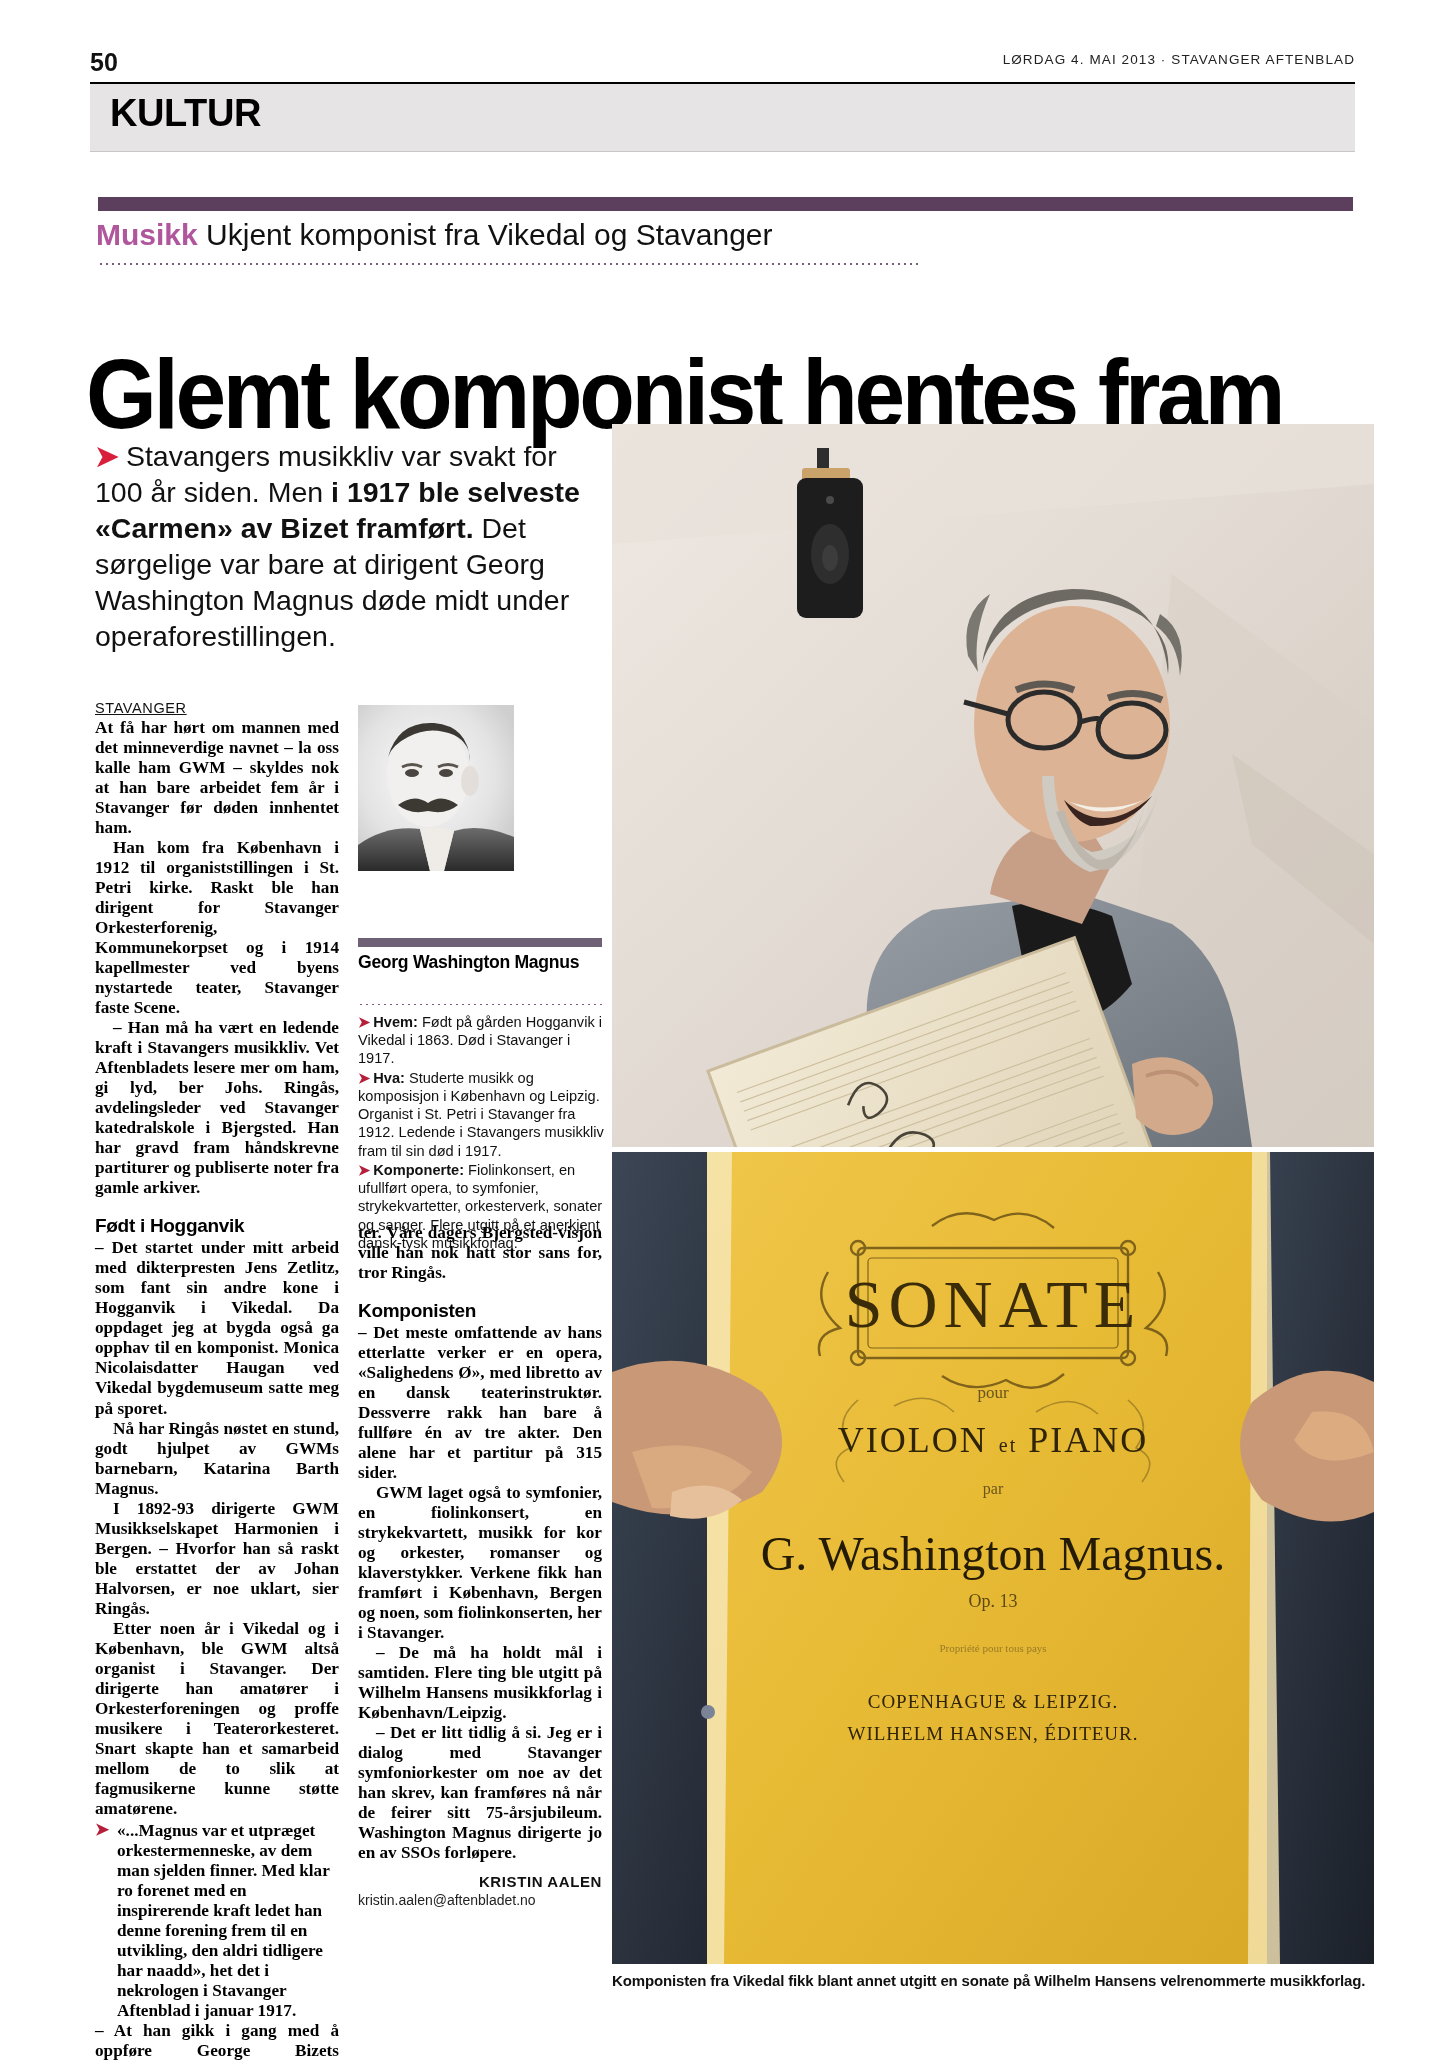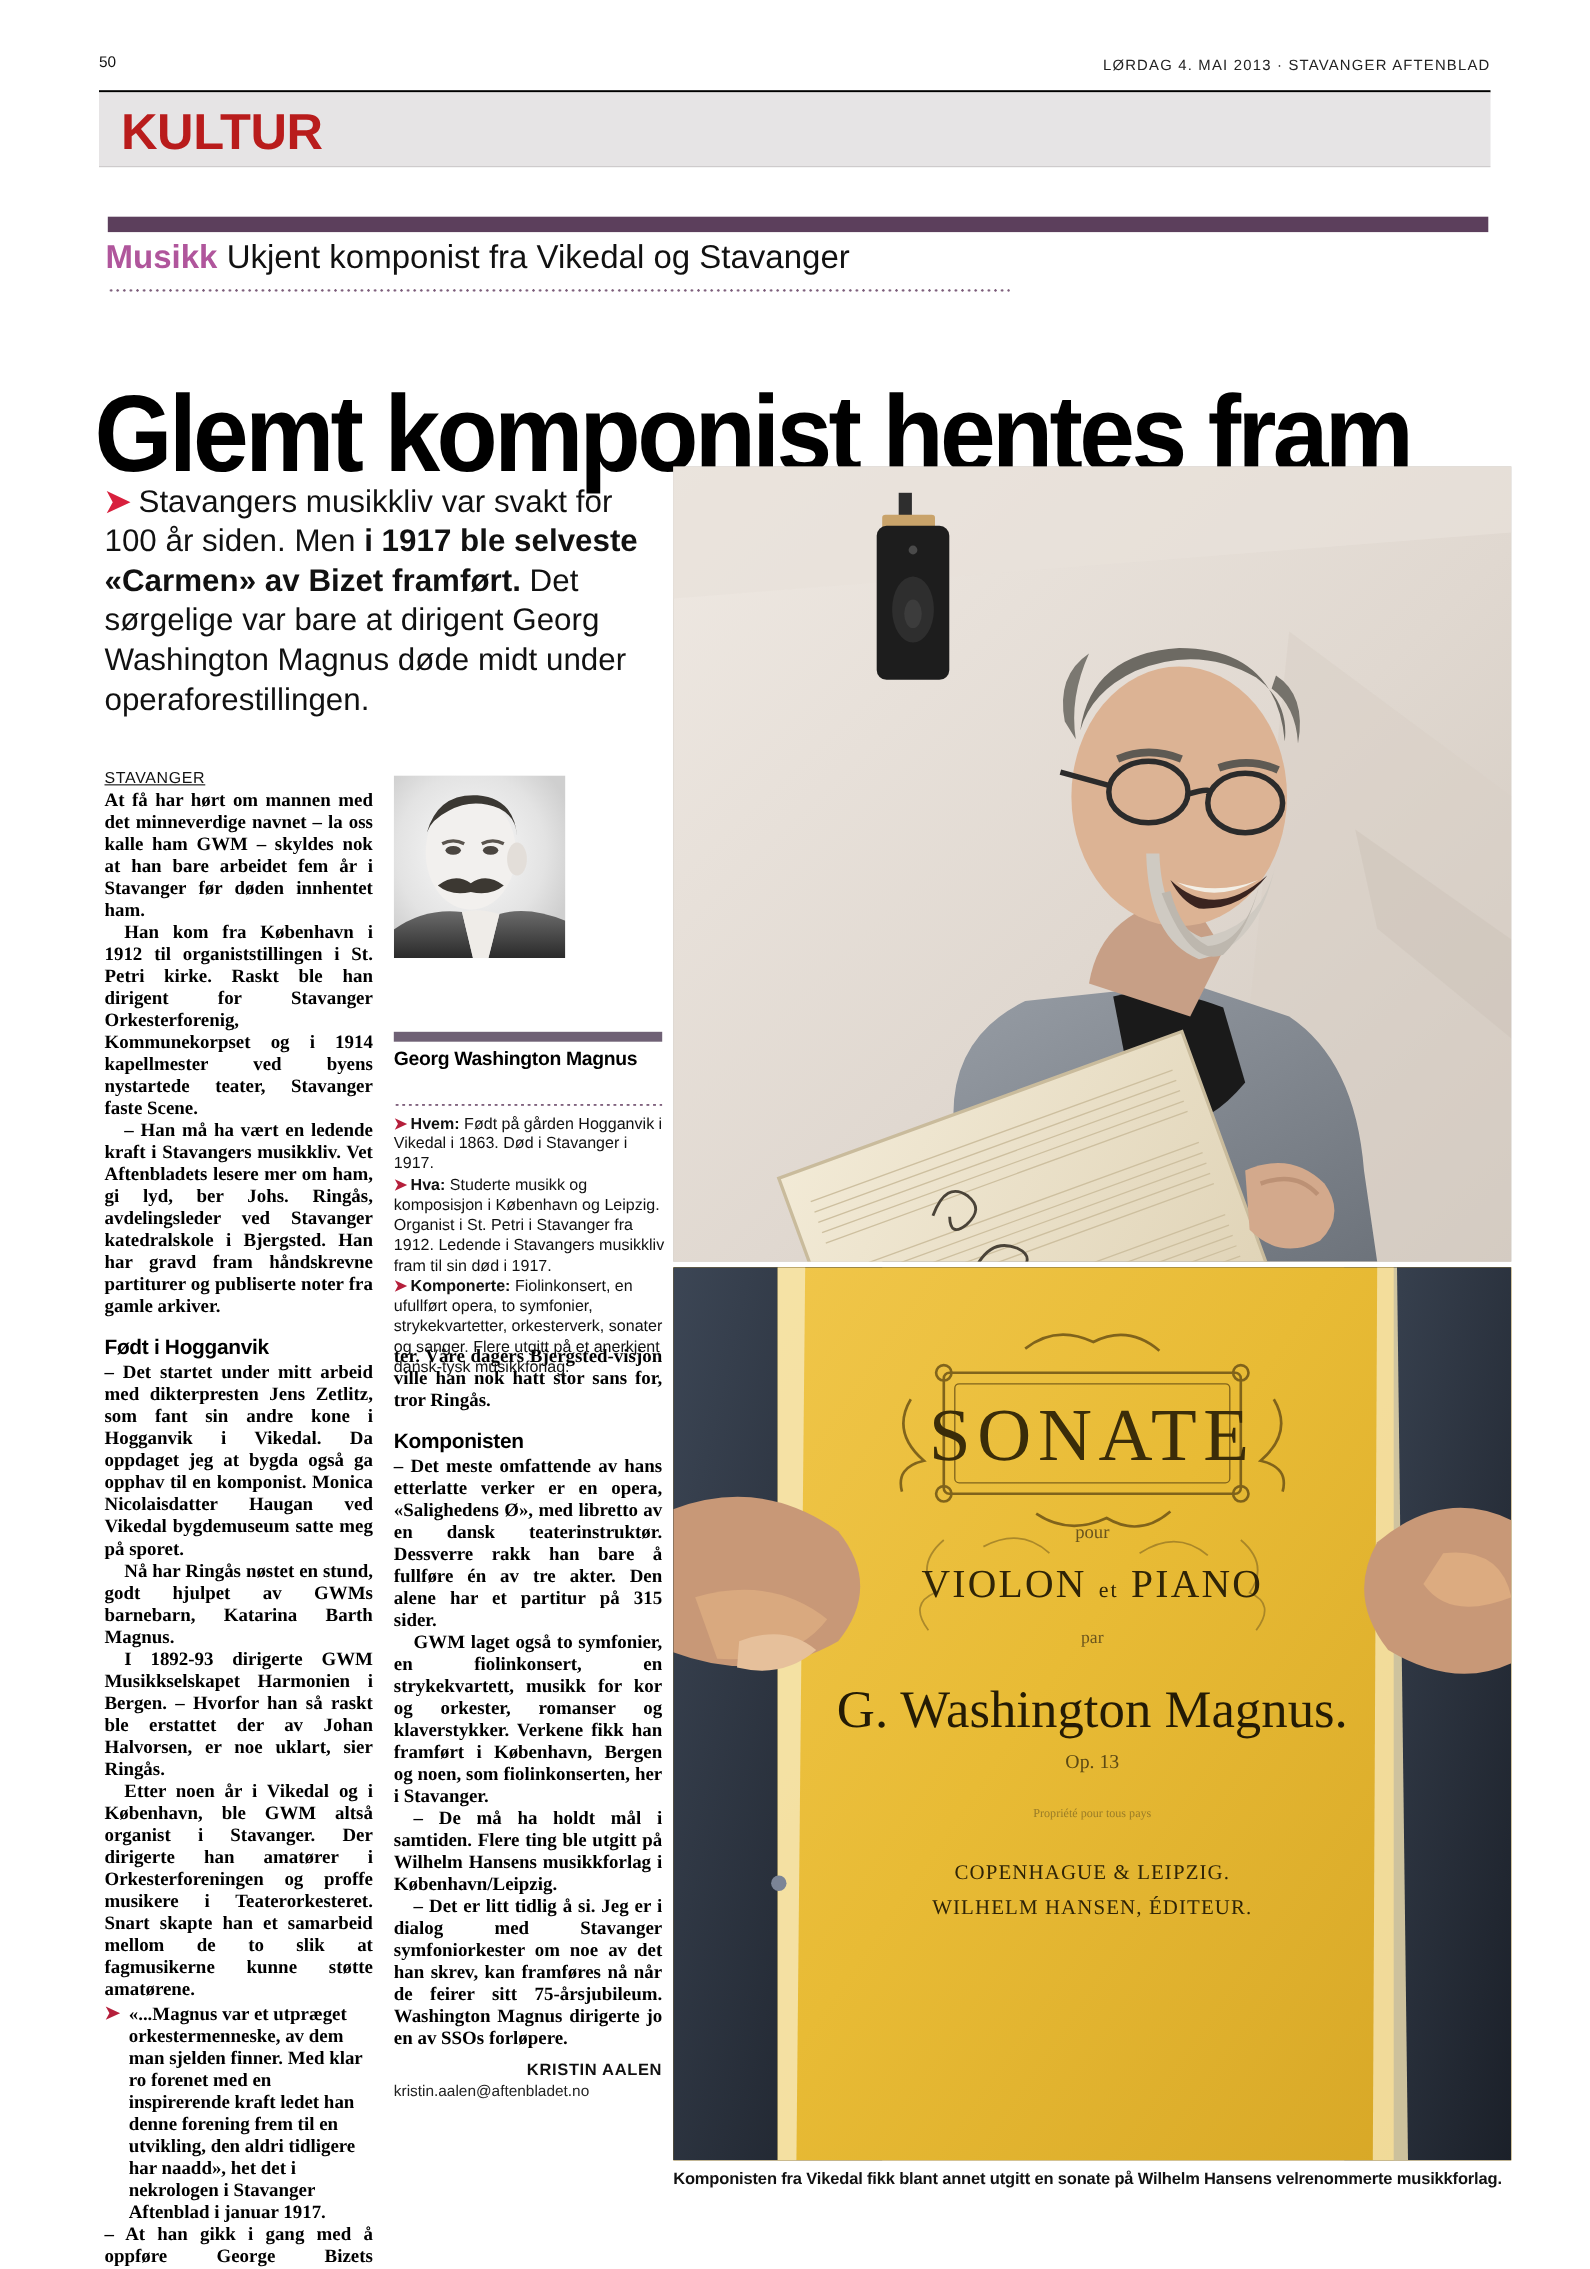--- a/index.html
+++ b/index.html
@@ -7,26 +7,26 @@
     width:1445px;height:2063px;
     background:#ffffff;
     font-family:"Liberation Sans", sans-serif;
     overflow:hidden;
     position:relative;
   }
   .page{position:absolute;inset:0;background:#fff;}
 
   
   .masthead{position:absolute;left:90px;top:48px;width:1265px;height:34px;}
-  .folio{position:absolute;left:0;top:0;font-size:14px;font-weight:normal;color:#111;letter-spacing:0px;}
+  .folio{position:absolute;left:0;top:0;font-size:25px;font-weight:bold;color:#111;letter-spacing:0px;}
   .masthead-right{position:absolute;right:0;top:4px;font-size:13.5px;color:#222;letter-spacing:1.1px;}
   .rule-top{position:absolute;left:90px;top:82px;width:1265px;height:2px;background:#000;}
 
   .section-band{position:absolute;left:90px;top:84px;width:1265px;height:67px;background:#e6e4e5;}
-  .section-title{position:absolute;left:110px;top:92px;font-size:46px;font-weight:bold;letter-spacing:-.4px;color:#b91c1c;}
+  .section-title{position:absolute;left:110px;top:92px;font-size:38px;font-weight:bold;letter-spacing:-.4px;color:#000000;}
   .rule-under-band{position:absolute;left:90px;top:151px;width:1265px;height:1px;background:#c9c6c7;}
 
   
   .kicker-bar{position:absolute;left:98px;top:197px;width:1255px;height:14px;background:#5c3f5c;}
   .kicker{position:absolute;left:96px;top:218px;font-size:30px;color:#111;white-space:nowrap;}
   .kicker b{color:#b0569c;font-weight:bold;}
   .kicker span.rest{font-weight:400;}
   .dots{position:absolute;left:98px;top:262px;width:820px;height:4px;
         background-image:radial-gradient(circle, #7a5a78 1.1px, transparent 1.2px);
         background-size:6px 4px;background-repeat:repeat-x;}

